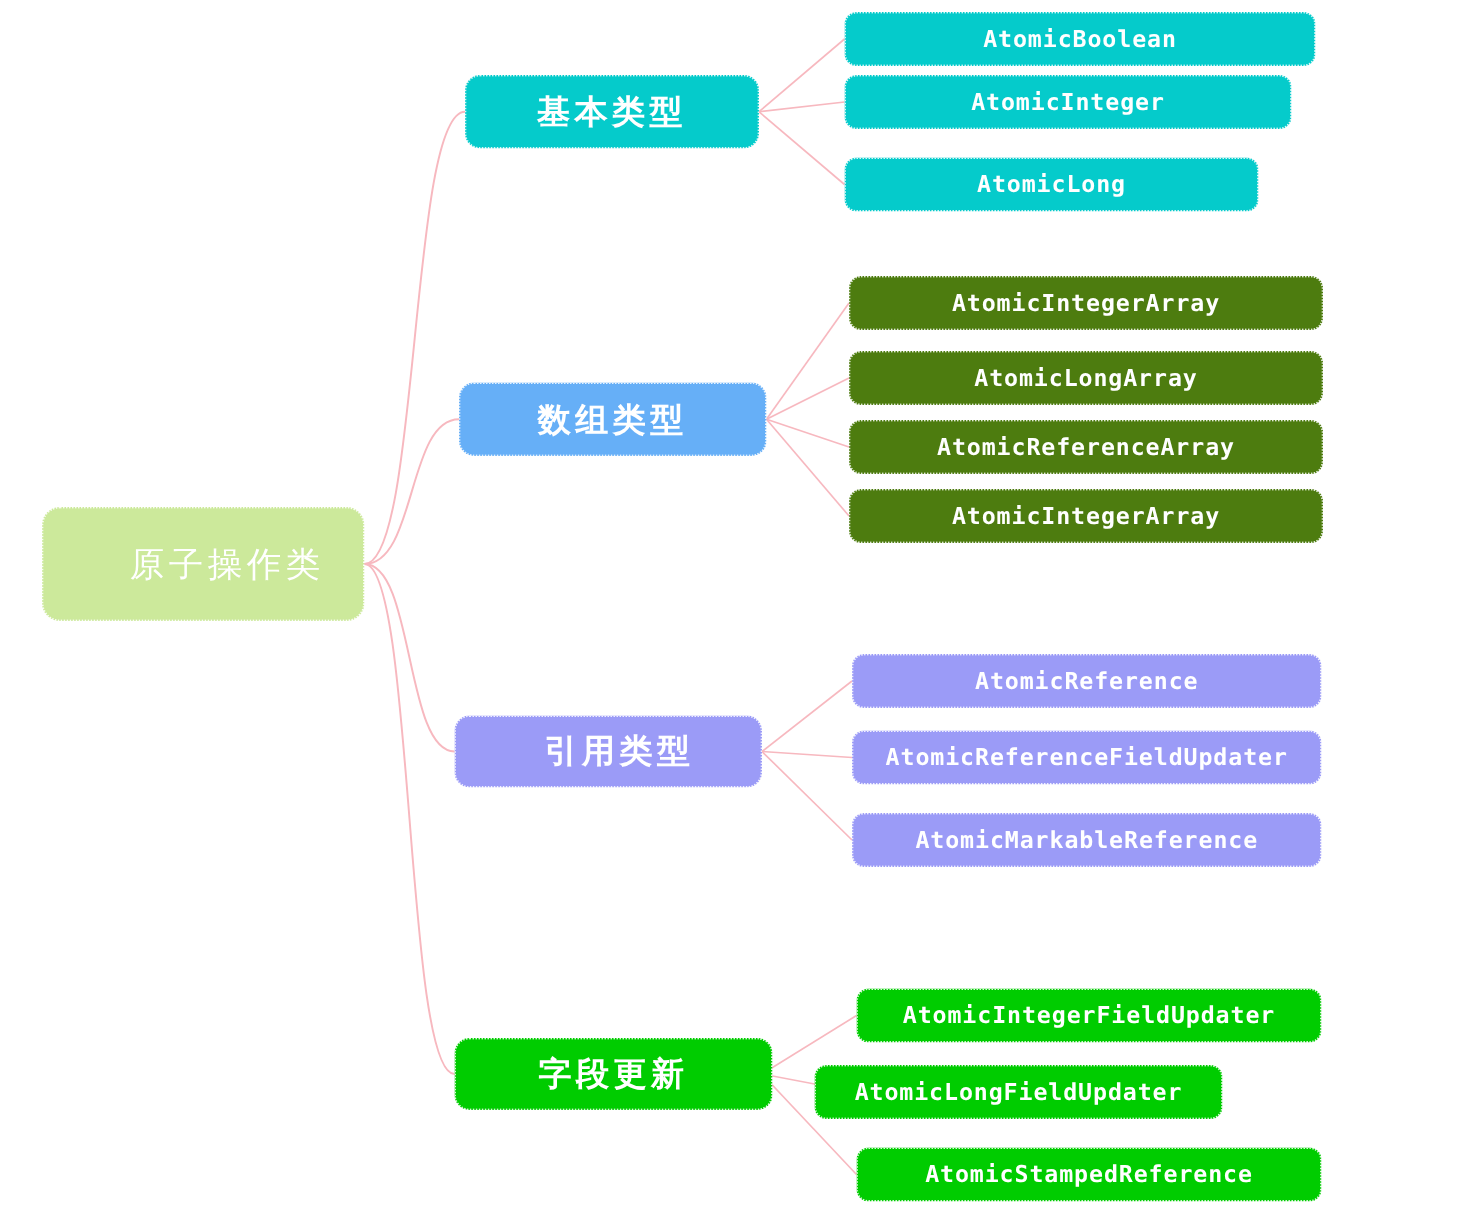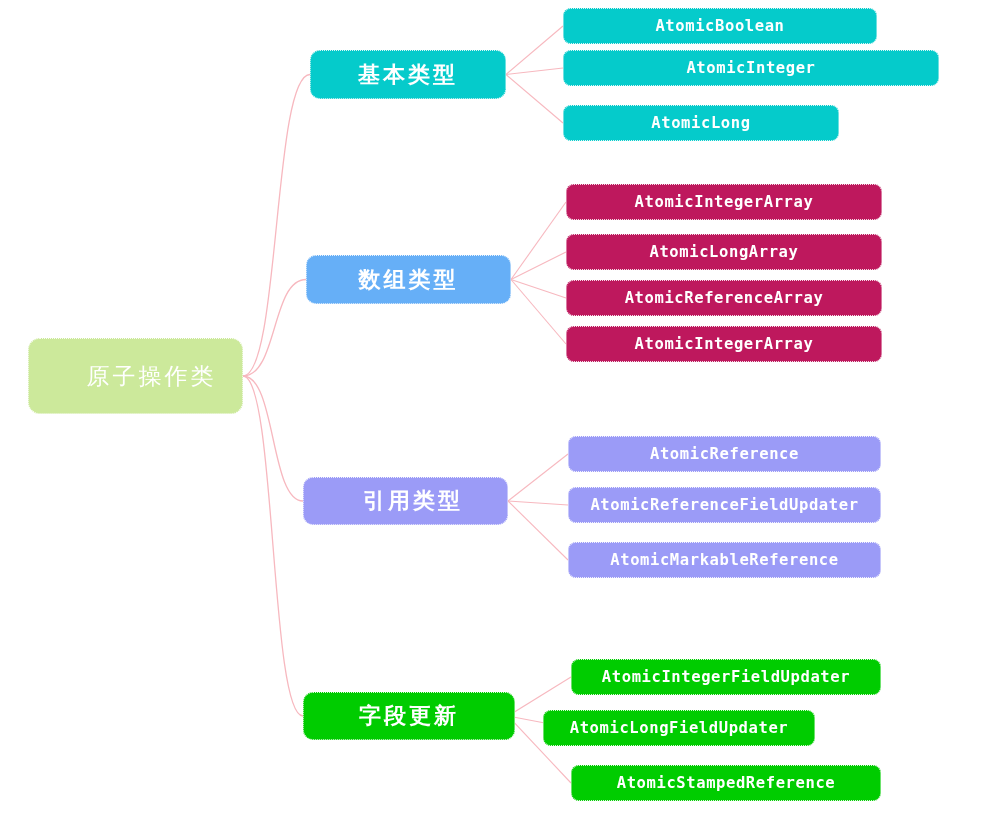--- a/index.html
+++ b/index.html
@@ -54,21 +54,21 @@
 
   
   .leaf{
     font-family:"DejaVu Sans Mono","Liberation Mono",monospace;
     font-size:15.5px;
     font-weight:700;
     letter-spacing:0.6px;
     border-radius:8px;
   }
   .leaf.teal{background:#05cbcb;}
-  .leaf.blue{background:#be185d;}
+  .leaf.blue{background:#4d7c0f;}
   .leaf.purple{background:#9b9bf7;}
   .leaf.green{background:#00cc00;}
 </style>
 </head>
 <body>
 
 <div id="canvas">
   <svg id="links" viewBox="0 0 981 815" xmlns="http://www.w3.org/2000/svg">
       <path d="M 243 376 C 279.85 376, 273.15 74.5, 310 74.5" fill="none" stroke="#f7b8bf" stroke-width="1.3"></path>
       <line x1="506" y1="74.5" x2="563" y2="26" stroke="#f7b8bf" stroke-width="1.1"></line>
@@ -84,21 +84,21 @@
       <line x1="508" y1="501" x2="568" y2="505" stroke="#f7b8bf" stroke-width="1.1"></line>
       <line x1="508" y1="501" x2="568" y2="560" stroke="#f7b8bf" stroke-width="1.1"></line>
       <path d="M 243 376 C 276 376, 270 716, 303 716" fill="none" stroke="#f7b8bf" stroke-width="1.3"></path>
       <line x1="508" y1="716" x2="571" y2="677" stroke="#f7b8bf" stroke-width="1.1"></line>
       <line x1="508" y1="716" x2="571" y2="728" stroke="#f7b8bf" stroke-width="1.1"></line>
       <line x1="508" y1="716" x2="571" y2="783" stroke="#f7b8bf" stroke-width="1.1"></line>
     </svg>
 <div class="node root" style="left: 28px; top: 338px; width: 215px; height: 76px;">原子操作类</div>
     <div class="node branch teal" style="left: 310px; top: 50px; width: 196px; height: 49px;">基本类型</div>
     <div class="node leaf teal" style="left: 563px; top: 8px; width: 314px; height: 36px;">AtomicBoolean</div>
-    <div class="node leaf teal" style="left: 563px; top: 50px; width: 376px; height: 36px;">AtomicInteger</div>
+    <div class="node leaf teal" style="left: 563px; top: 50px; width: 298px; height: 36px;">AtomicInteger</div>
     <div class="node leaf teal" style="left: 563px; top: 105px; width: 276px; height: 36px;">AtomicLong</div>
     <div class="node branch blue" style="left: 306px; top: 255px; width: 205px; height: 49px;">数组类型</div>
     <div class="node leaf blue" style="left: 566px; top: 184px; width: 316px; height: 36px;">AtomicIntegerArray</div>
     <div class="node leaf blue" style="left: 566px; top: 234px; width: 316px; height: 36px;">AtomicLongArray</div>
     <div class="node leaf blue" style="left: 566px; top: 280px; width: 316px; height: 36px;">AtomicReferenceArray</div>
     <div class="node leaf blue" style="left: 566px; top: 326px; width: 316px; height: 36px;">AtomicIntegerArray</div>
     <div class="node branch purple" style="left: 303px; top: 477px; width: 205px; height: 48px;">引用类型</div>
     <div class="node leaf purple" style="left: 568px; top: 436px; width: 313px; height: 36px;">AtomicReference</div>
     <div class="node leaf purple" style="left: 568px; top: 487px; width: 313px; height: 36px;">AtomicReferenceFieldUpdater</div>
     <div class="node leaf purple" style="left: 568px; top: 542px; width: 313px; height: 36px;">AtomicMarkableReference</div>

